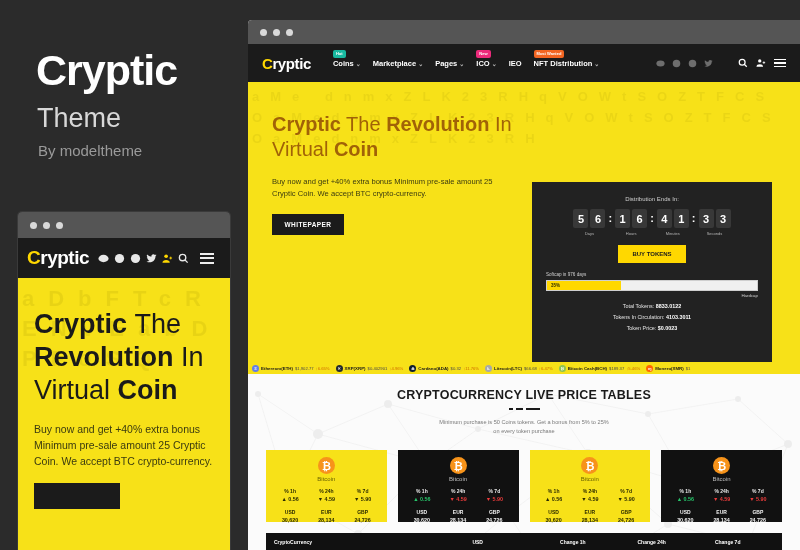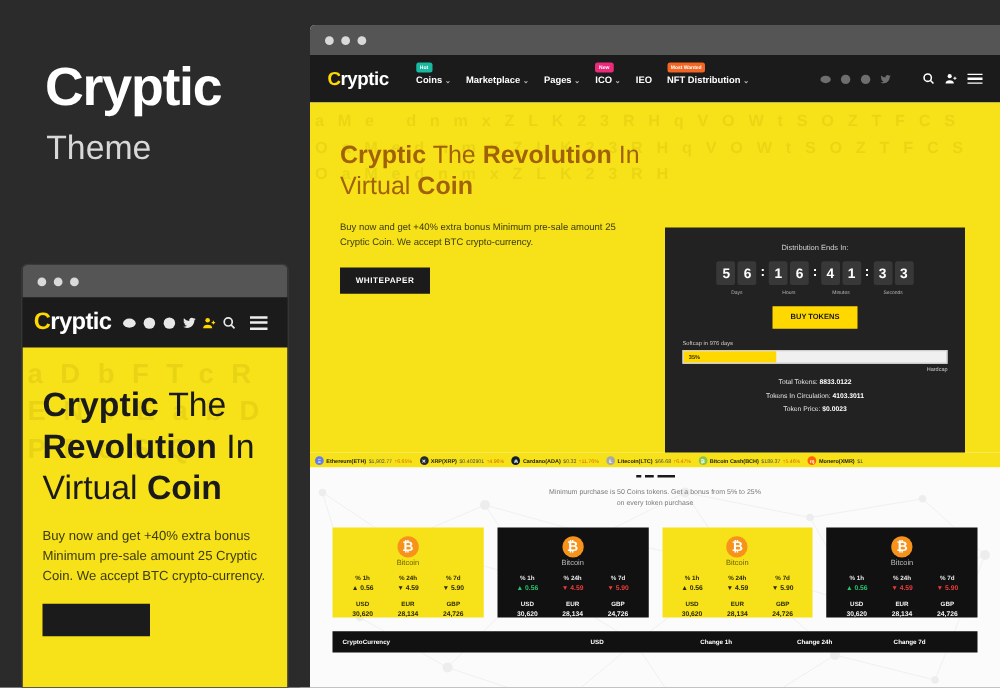--- a/index.html
+++ b/index.html
@@ -140,20 +140,21 @@
   .ptable { position:relative; margin:11px 18px 0 18px; height:17px; background:#111;
             display:flex; align-items:center; }
   .th { font-size:5px; font-weight:bold; color:#fff; }
 </style>
 </head>
 <body>
 
 <div class="promo">
   <div class="promo-title">Cryptic</div>
   <div class="promo-sub">Theme</div>
+  <div class="promo-by">By modeltheme</div>
 
   <div class="mobile">
     <div class="mobile-bar">
       <span class="dot"></span>
       <span class="dot"></span>
       <span class="dot"></span>
     </div>
     <div class="mobile-nav">
       <span class="m-logo">
         <span class="c">C</span>
@@ -370,20 +371,21 @@
           <circle cx="490" cy="25" r="3"></circle>
           <circle cx="540" cy="70" r="4"></circle>
         <circle cx="110" cy="160" r="4"></circle>
           <circle cx="200" cy="190" r="3"></circle>
           <circle cx="260" cy="140" r="5"></circle>
         <circle cx="300" cy="200" r="3"></circle>
           <circle cx="420" cy="150" r="4"></circle>
           <circle cx="500" cy="170" r="3"></circle>
       </g>
     </svg>
+    <div class="sec-title">CRYPTOCURRENCY LIVE PRICE TABLES</div>
     <div class="sec-dash">
       <i style="width:4px"></i>
       <i style="width:7px"></i>
       <i style="width:14px"></i>
     </div>
     <div class="sec-sub">
       <span>Minimum purchase is 50 Coins tokens. Get a bonus from 5% to 25%</span><br>
       <span>on every token purchase</span>
     </div>
     <div class="cards" id="cards">

